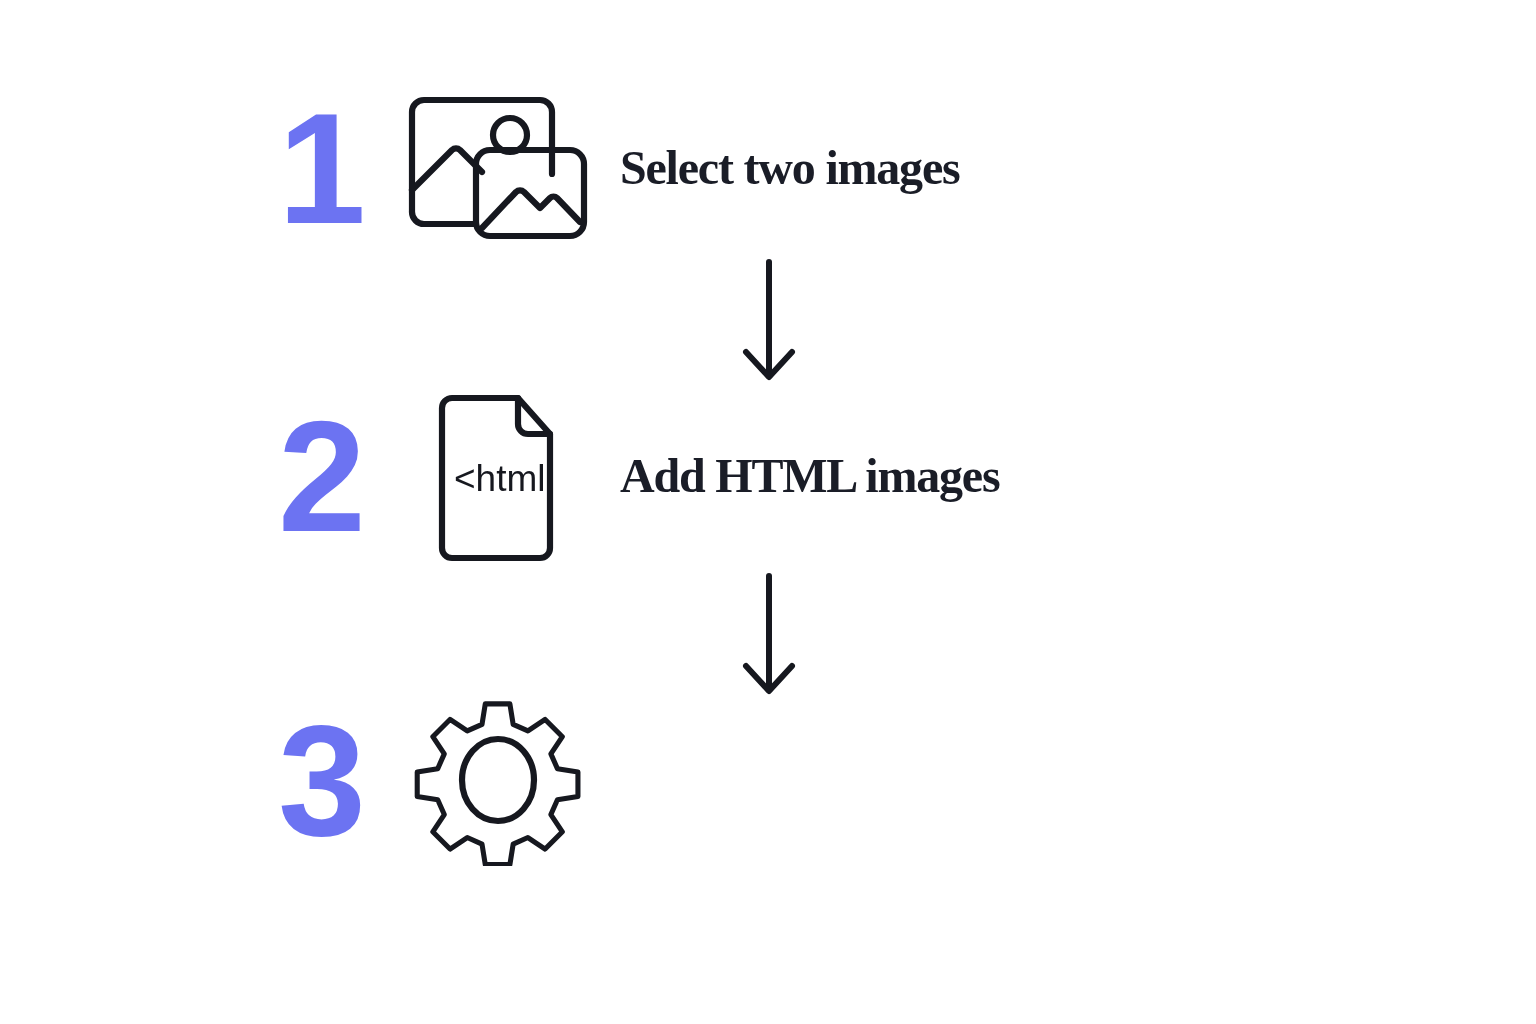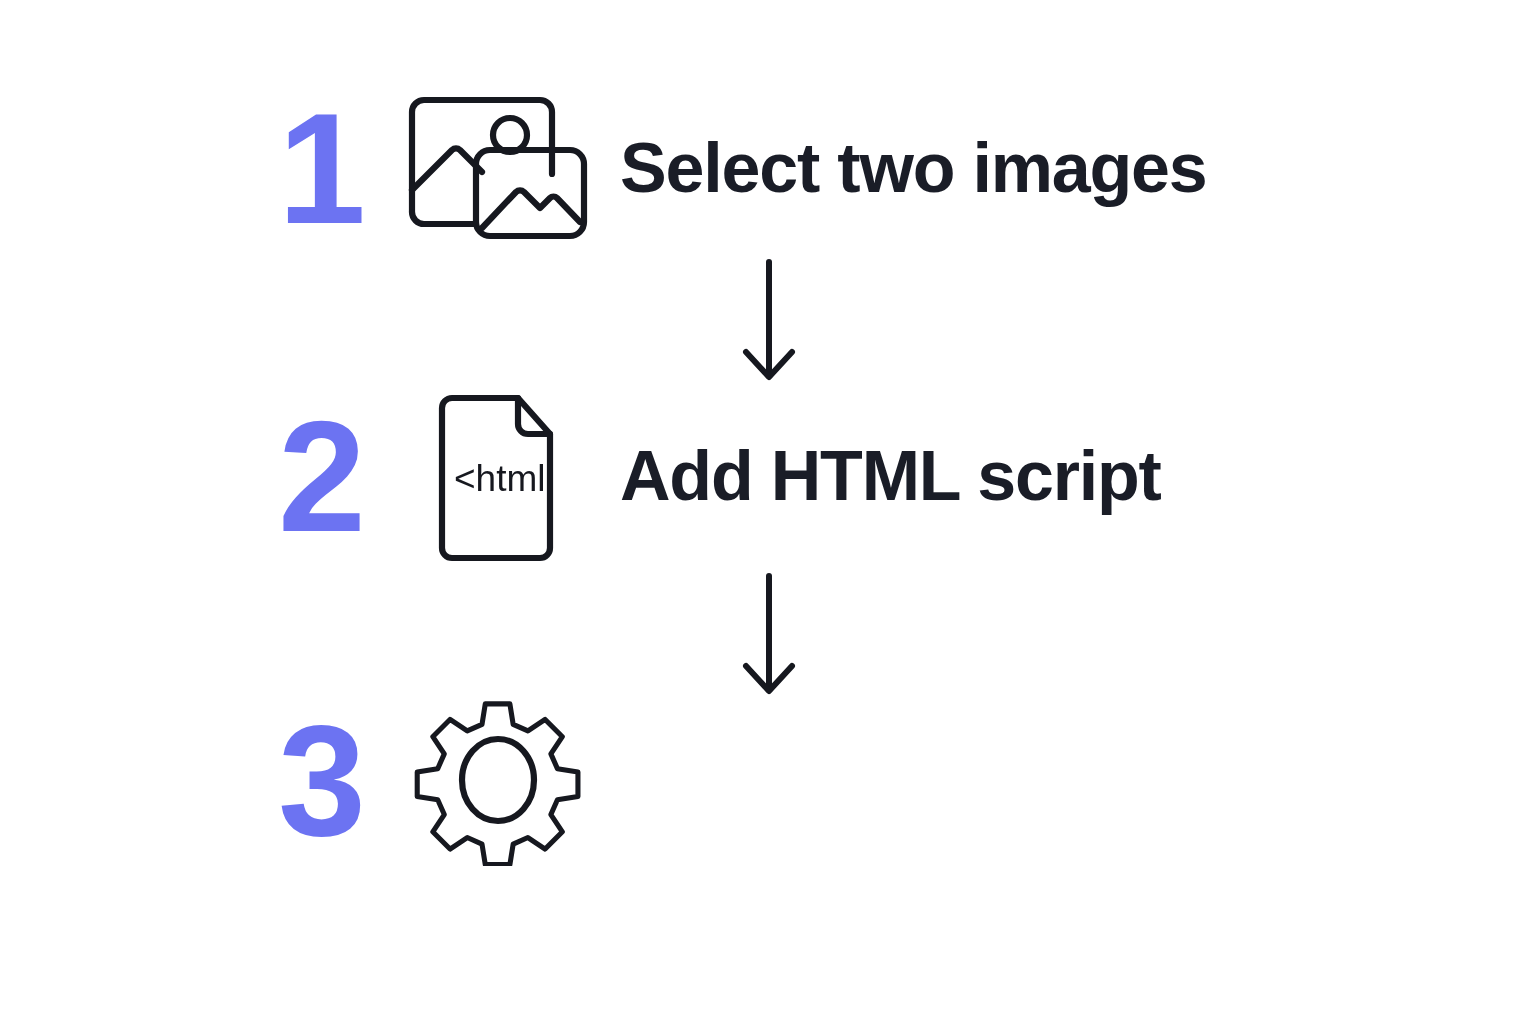--- a/index.html
+++ b/index.html
@@ -49,23 +49,23 @@
   .step-icon {
     width: 196px;
     display: flex;
     align-items: center;
     justify-content: flex-start;
     flex: 0 0 auto;
   }
 
   .step-label {
     color: #1A1D27;
-    font-family: Liberation Sans, sans-serif;
+    font-family: Liberation Serif, serif;
     font-weight: bold;
-    font-size: 70px;
+    font-size: 48px;
     line-height: 1;
     white-space: nowrap;
     letter-spacing: -1.2px;
     margin-left: 24px;
     -webkit-font-smoothing: antialiased;
   }
 
   .arrow {
     position: absolute;
     left: 733px;
@@ -129,21 +129,21 @@
         <g fill="none" stroke="#16181F" stroke-width="6.2" stroke-linecap="round" stroke-linejoin="round">
 
           <path d="M42 160 L42 20 A10 10 0 0 1 52 10 L118 10 L150 46 L150 160 A10 10 0 0 1 140 170 L52 170 A10 10 0 0 1 42 160 Z"></path>
 
           <path d="M118 10 L118 36 A10 10 0 0 0 128 46 L150 46"></path>
         </g>
         <text class="html-text" x="54" y="103">&lt;html</text>
       </svg>
     </span>
 
-    <span class="step-label">Add HTML script</span>
+    <span class="step-label">Add HTML images</span>
   </div>
 
   <span class="arrow a2">
     <svg width="72" height="126" viewBox="0 0 72 126" xmlns="http://www.w3.org/2000/svg">
       <g fill="none" stroke="#16181F" stroke-width="6" stroke-linecap="round" stroke-linejoin="round">
         <line x1="36" y1="4" x2="36" y2="116"></line>
         <polyline points="13,94 36,119 59,94"></polyline>
       </g>
     </svg>
   </span>

